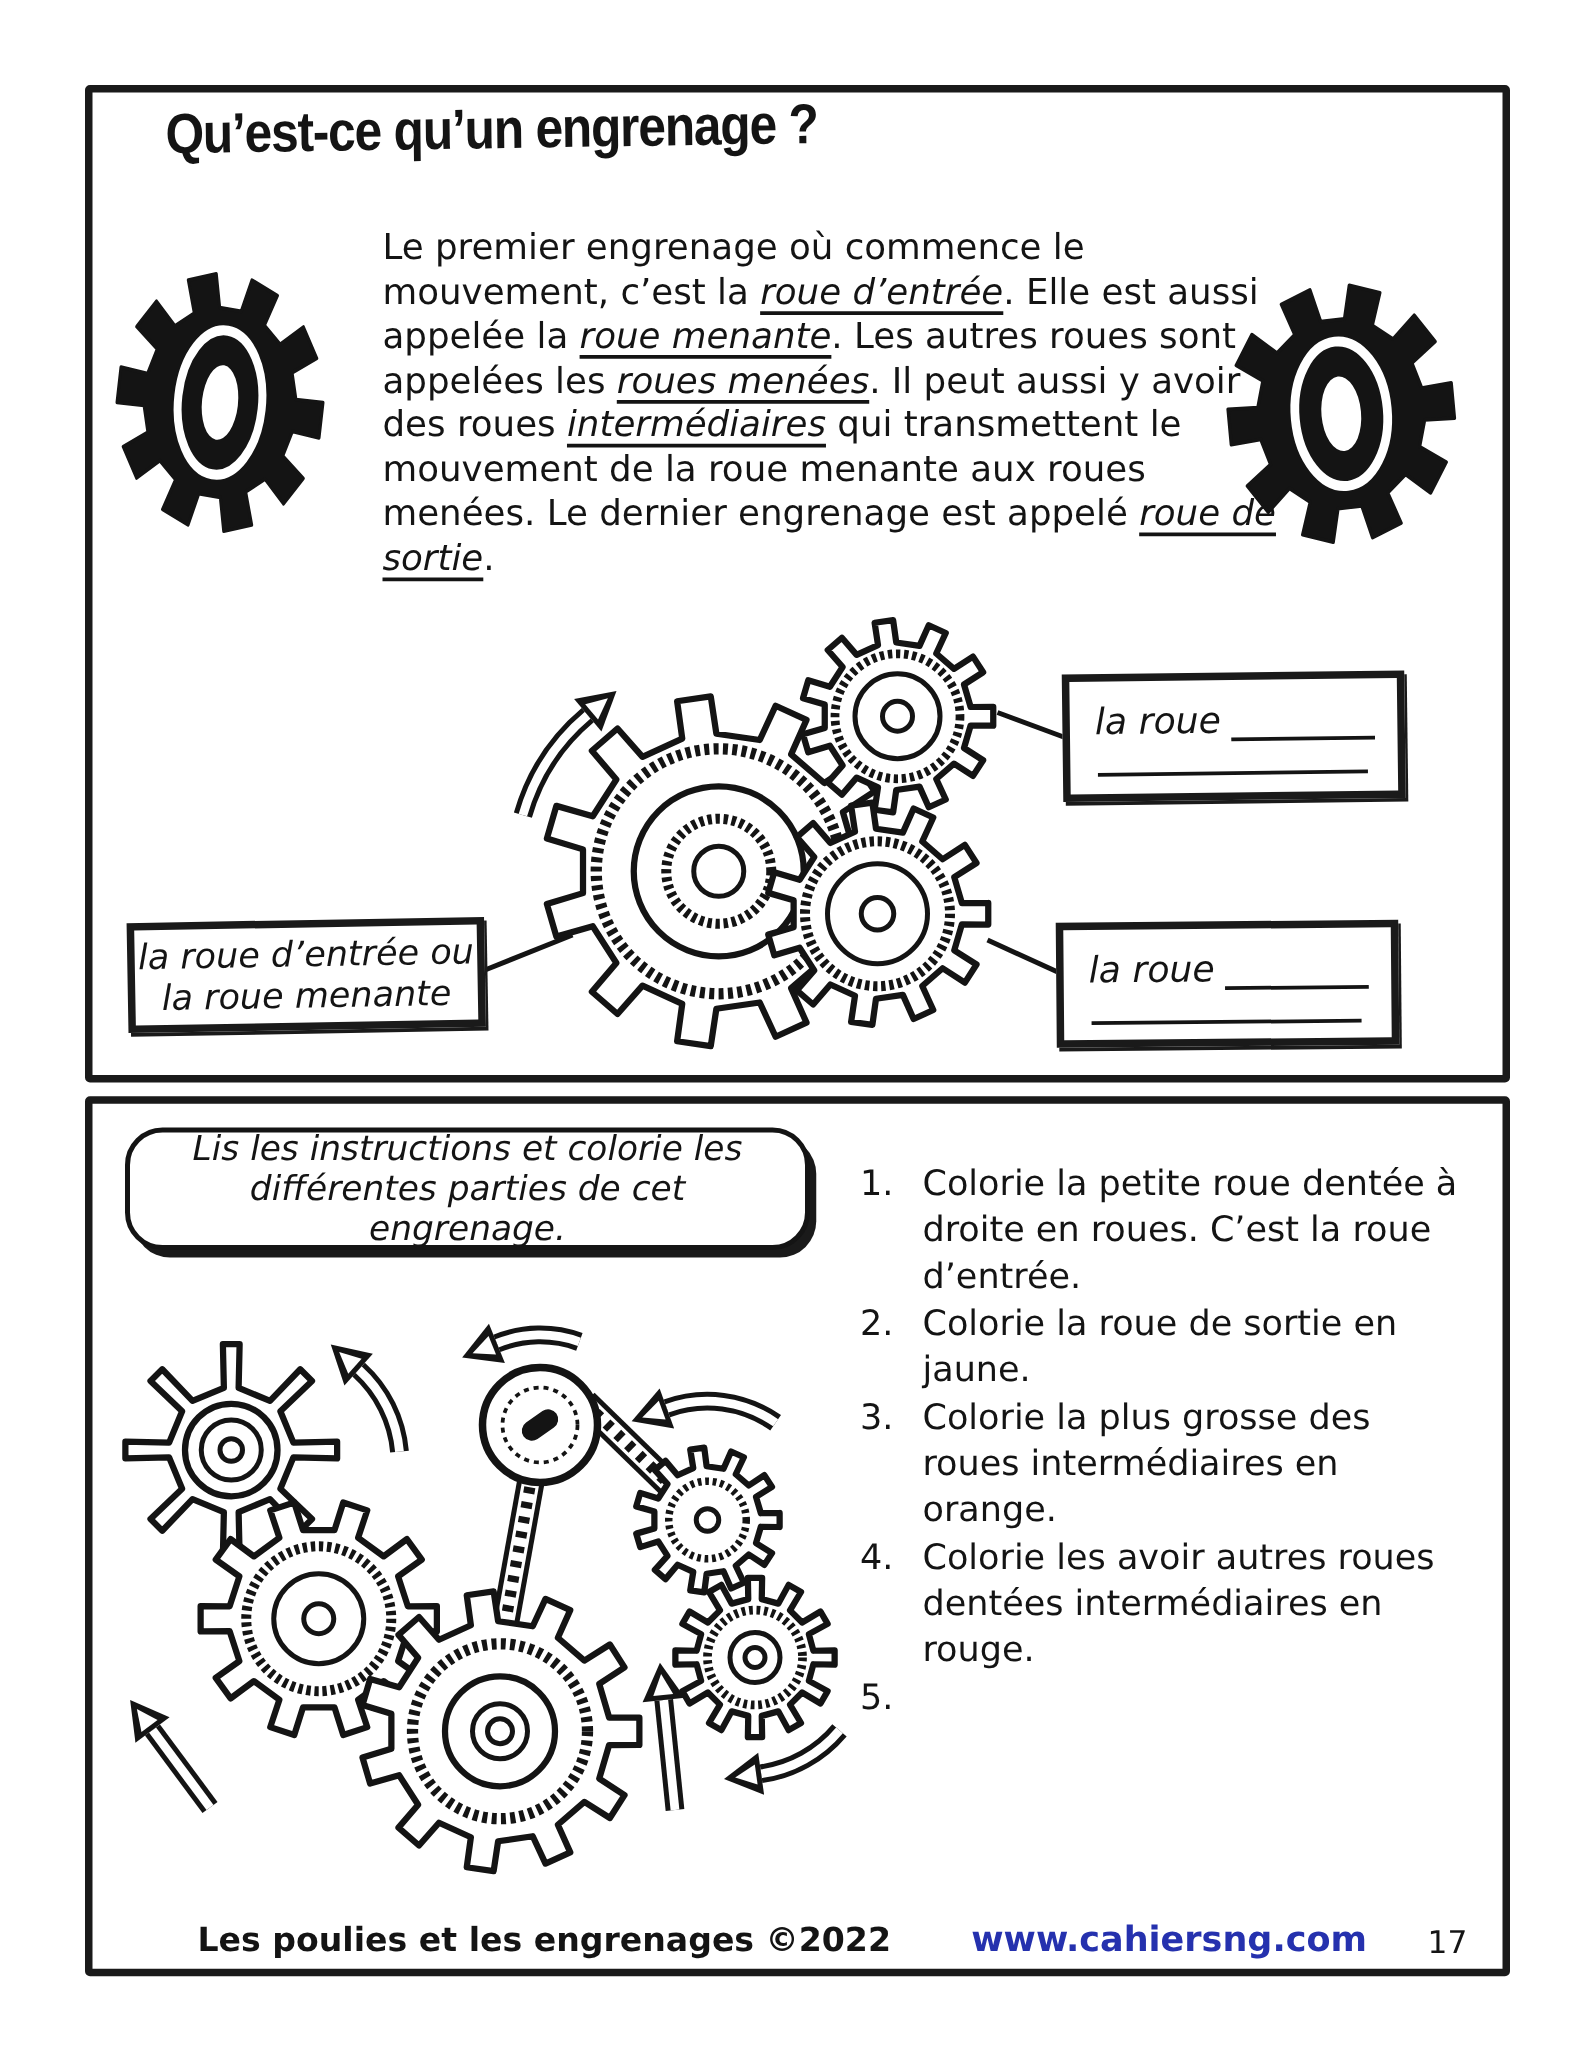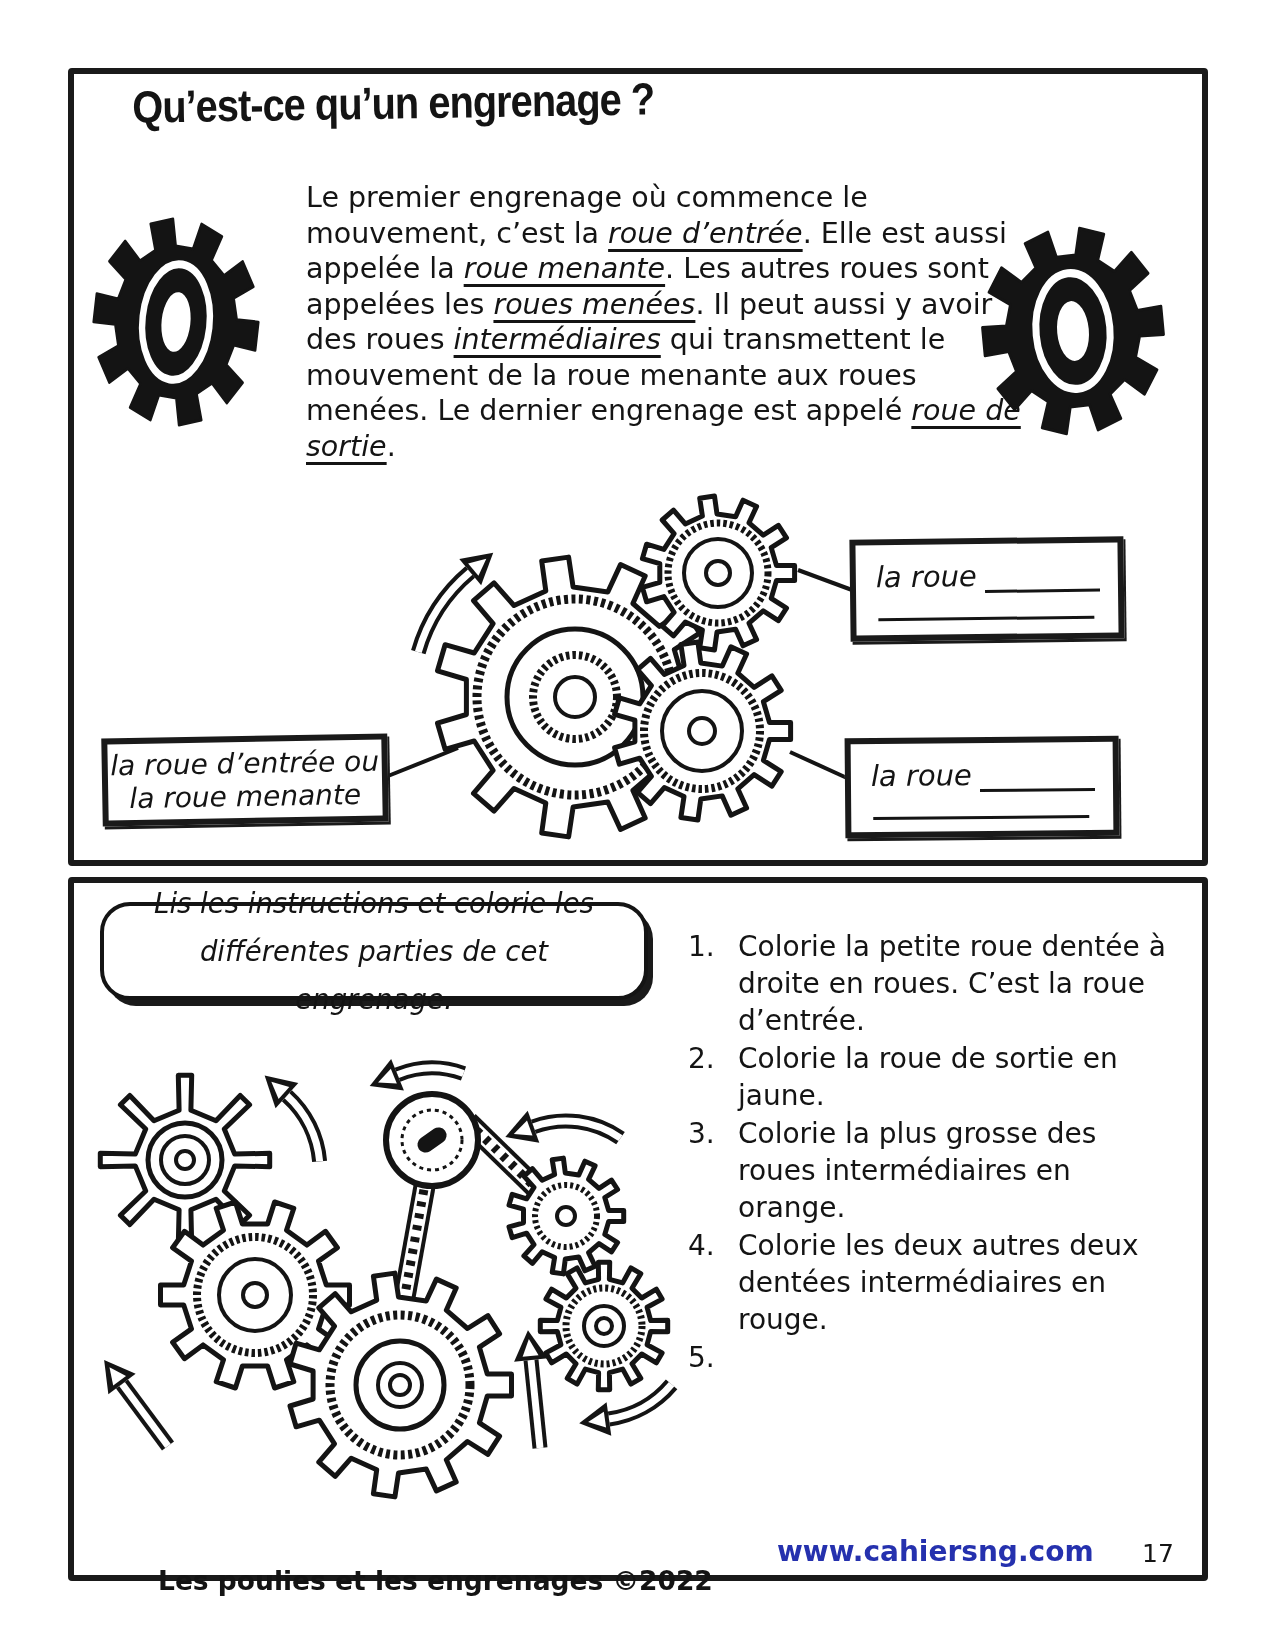--- a/index.html
+++ b/index.html
@@ -13,36 +13,36 @@
   .page-title{left:132px;top:82px;font-family:"Liberation Sans",sans-serif;font-weight:bold;
         font-size:41px;letter-spacing:-1px;transform:scale(.97,1.1) rotate(-.8deg);transform-origin:left top;}
   .name-row{left:728px;top:86px;font-size:29px;white-space:nowrap;}
   .name-line{display:inline-block;width:198px;border-bottom:3px solid #141414;height:30px;vertical-align:bottom;margin-left:8px;}
   .intro{left:258px;top:180px;width:724px;font-size:28.5px;line-height:35.5px;margin-left:48px;}
   .u{font-style:italic;text-decoration:underline;text-decoration-thickness:2.5px;text-underline-offset:6px;}
   .bubble{border:4px solid #141414;box-shadow:6px 7px 0 -1px #1a1a1a;background:#fff;
         display:flex;align-items:center;justify-content:center;text-align:center;
         font-style:italic;box-sizing:border-box;}
   .bubble1{left:112px;top:492px;width:268px;height:200px;border-radius:44px;font-size:27px;line-height:32.5px;padding:8px 14px;}
-  .bubble2{left:100px;top:902px;width:548px;height:98px;border-radius:30px;font-size:27.5px;line-height:48px;padding:6px 22px;}
+  .bubble2{left:100px;top:902px;width:548px;height:98px;border-radius:30px;font-size:27.5px;line-height:32px;padding:6px 22px;}
   .handbox{border:6px solid #1a1a1a;background:#fff;box-sizing:border-box;}
   .driver-box{left:102px;top:736px;width:286px;height:88px;transform:rotate(-1deg);
         display:flex;align-items:center;justify-content:center;text-align:center;
         font-style:italic;font-size:28px;line-height:33px;box-shadow:2px 3px 0 #1a1a1a;}
   .answer-box{padding:14px 18px 10px 20px;box-shadow:2px 3px 0 #1a1a1a;background:#fff;}
   .ab1{left:850px;top:538px;width:274px;height:102px;transform:rotate(-.7deg);}
   .ab2{left:845px;top:737px;width:274px;height:100px;transform:rotate(-.5deg);}
   .ab-row1{display:flex;align-items:flex-end;font-style:italic;font-size:29px;}
   .ab-row1 .lbl{white-space:nowrap;padding-right:8px;}
   .ab-line{flex:1;border-bottom:3px solid #141414;height:32px;}
   .ab-line2{margin:24px 6px 0 2px;border-bottom:3px solid #141414;height:0;}
   .ilist{left:688px;top:928px;width:492px;}
   .ili{display:grid;grid-template-columns:50px 1fr;font-size:28px;line-height:37px;margin-bottom:1px;}
   .ili .num{text-align:left;}
-  .footer-book{left:158px;top:1537px;font-weight:bold;font-size:26.5px;margin-top:28px;}
+  .footer-book{left:158px;top:1537px;font-weight:bold;font-size:26.5px;}
   .footer-site{left:752px;top:1535px;font-weight:bold;font-size:28px;}
   .footer-page{left:1142px;top:1539px;font-size:25px;}
 </style>
 </head>
 <body>
 
 <div class="page">
 
   <div class="frame frame-top"></div>
   <div class="frame frame-bottom"></div>
@@ -213,21 +213,21 @@
     <div class="ili">
       <span class="num">2.</span>
       <span class="it">Colorie la roue de sortie en jaune.</span>
     </div>
     <div class="ili">
       <span class="num">3.</span>
       <span class="it">Colorie la plus grosse des roues intermédiaires en orange.</span>
     </div>
     <div class="ili">
       <span class="num">4.</span>
-      <span class="it">Colorie les deux autres deux dentées intermédiaires en rouge.</span>
+      <span class="it">Colorie les avoir autres roues dentées intermédiaires en rouge.</span>
     </div>
     <div class="ili">
       <span class="num">5.</span>
     </div>
   </div>
 
   <div class="txt footer-book">Les poulies et les engrenages ©2022</div>
   <div class="txt footer-site" style="color: rgb(37, 49, 174); margin-left: 25px;">www.cahiersng.com</div>
   <div class="txt footer-page">17</div>
 

